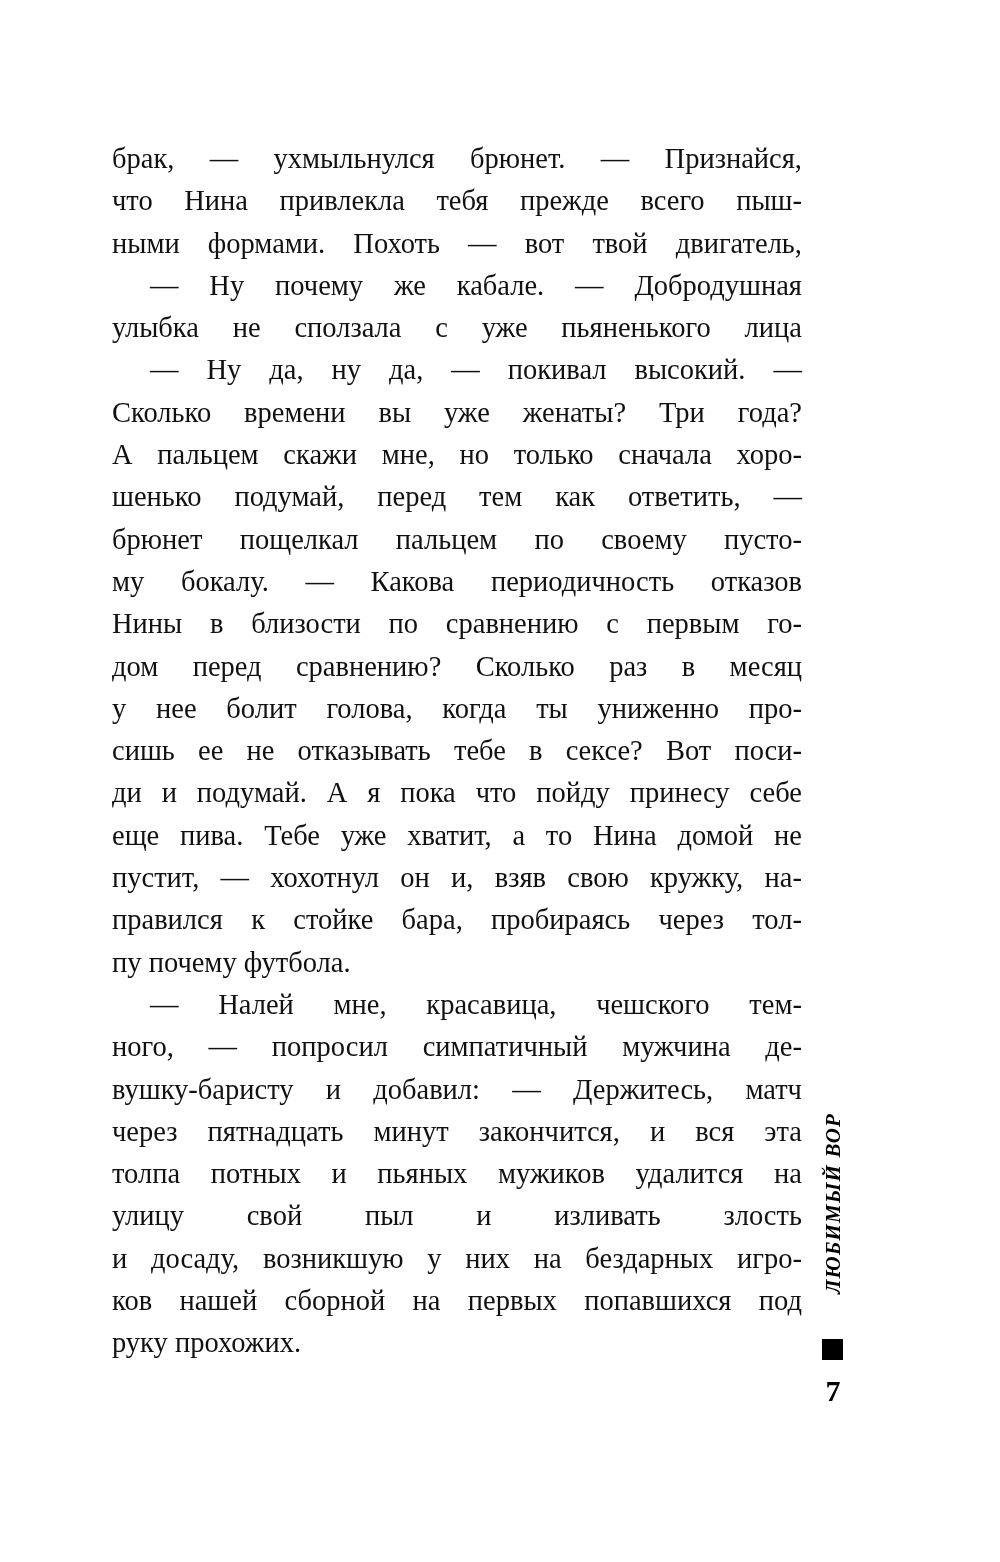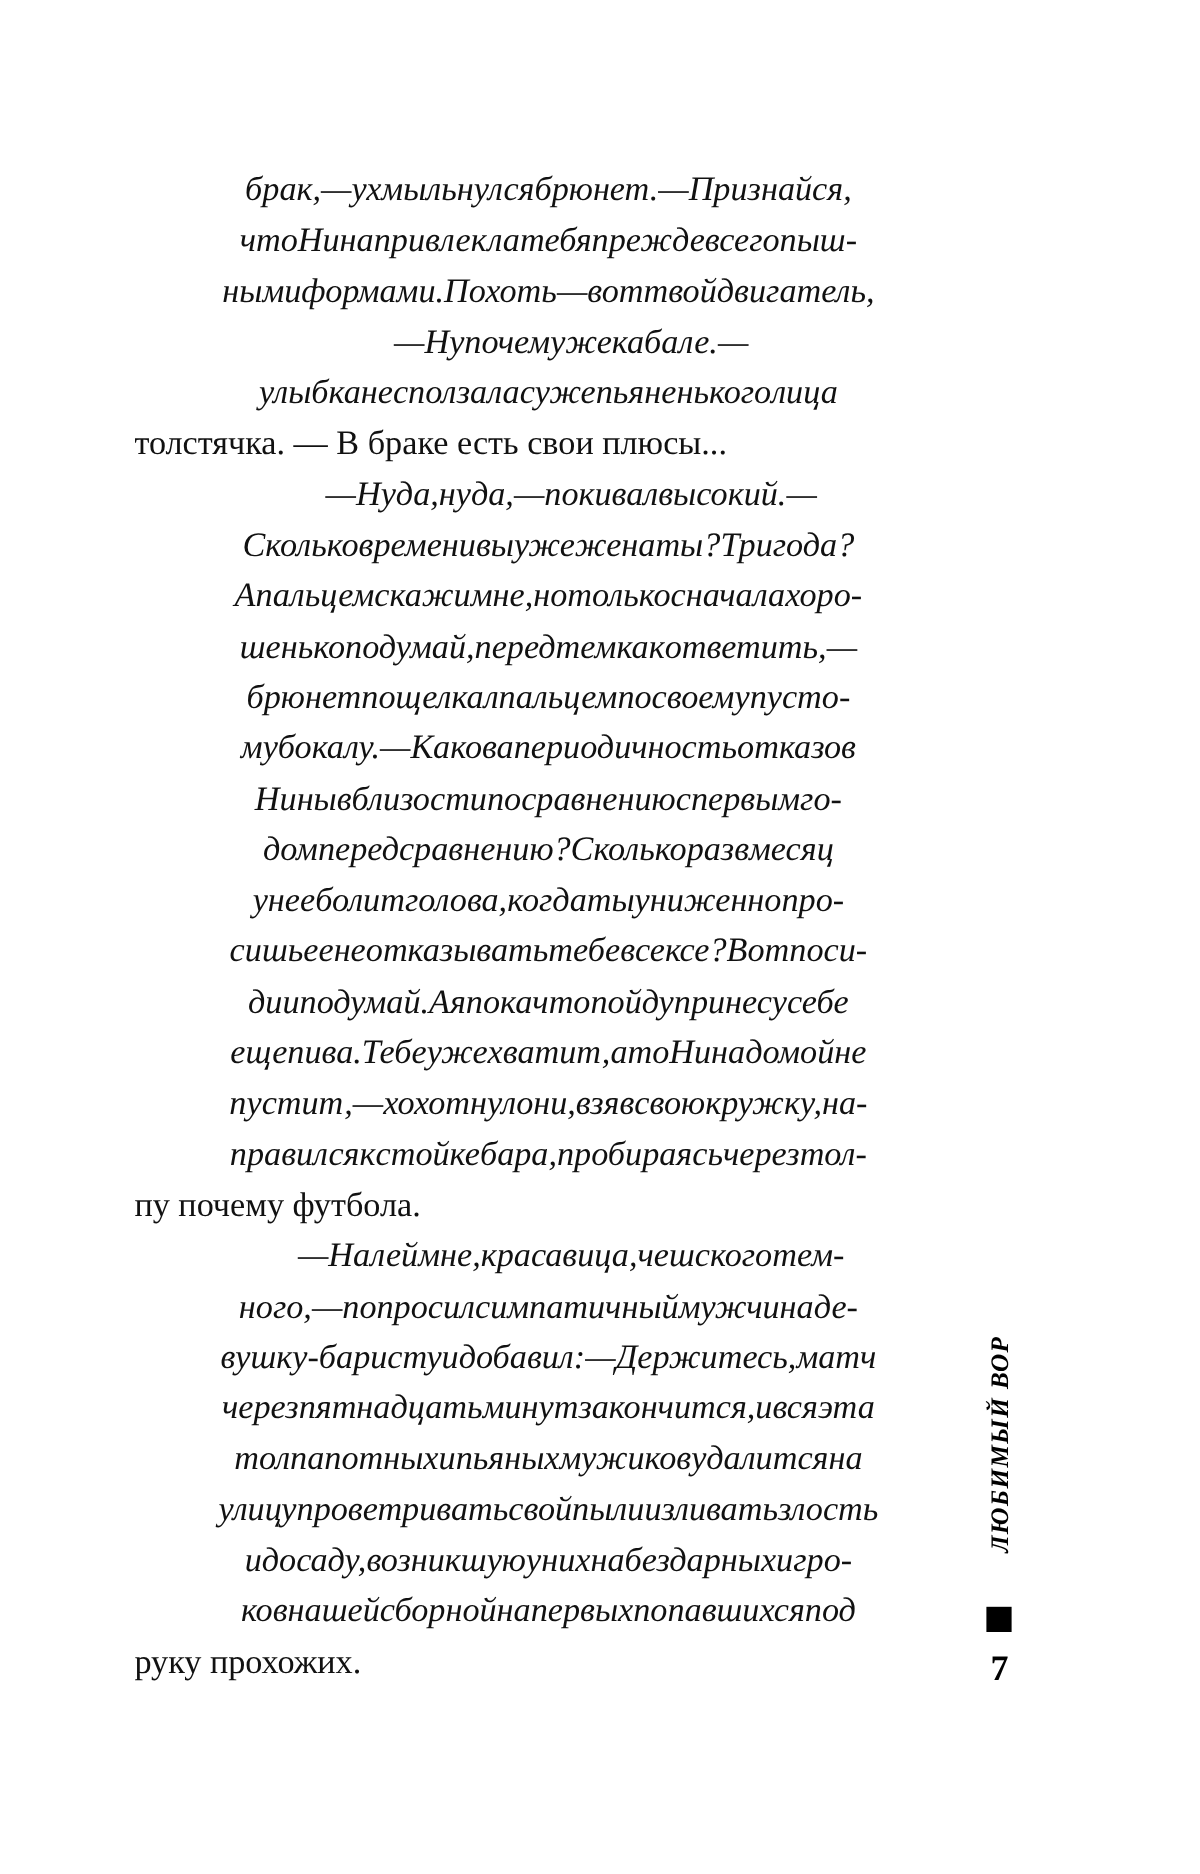--- a/index.html
+++ b/index.html
@@ -34,23 +34,22 @@
     white-space: normal;
   }
 
   
   .line {
     display: block;
     white-space: pre;
   }
   .line.justify {
     display: flex;
-    justify-content: center;
+    justify-content: space-between;
     white-space: normal;
-    font-style: italic;
   }
   .line.justify > span { display: inline-block; }
 
   .indent { padding-left: 38px; }
 
   
   .running-head {
     position: absolute;
     left: 817px;
     top: 1083px;
@@ -130,31 +129,31 @@
         </span>
       </p>
       <p class="para">
         <span class="line justify indent">
           <span>—</span>
           <span>Ну</span>
           <span>почему</span>
           <span>же</span>
           <span>кабале.</span>
           <span>—</span>
+          <span>Добродушная</span>
         </span>
         <span class="line justify">
           <span>улыбка</span>
           <span>не</span>
           <span>сползала</span>
           <span>с</span>
           <span>уже</span>
           <span>пьяненького</span>
           <span>лица</span>
         </span>
-        <span class="line">толстячка. — В браке есть свои плюсы...</span>
       </p>
       <p class="para">
         <span class="line justify indent">
           <span>—</span>
           <span>Ну</span>
           <span>да,</span>
           <span>ну</span>
           <span>да,</span>
           <span>—</span>
           <span>покивал</span>
@@ -329,21 +328,20 @@
           <span>толпа</span>
           <span>потных</span>
           <span>и</span>
           <span>пьяных</span>
           <span>мужиков</span>
           <span>удалится</span>
           <span>на</span>
         </span>
         <span class="line justify">
           <span>улицу</span>
-          <span>проветривать</span>
           <span>свой</span>
           <span>пыл</span>
           <span>и</span>
           <span>изливать</span>
           <span>злость</span>
         </span>
         <span class="line justify">
           <span>и</span>
           <span>досаду,</span>
           <span>возникшую</span>

